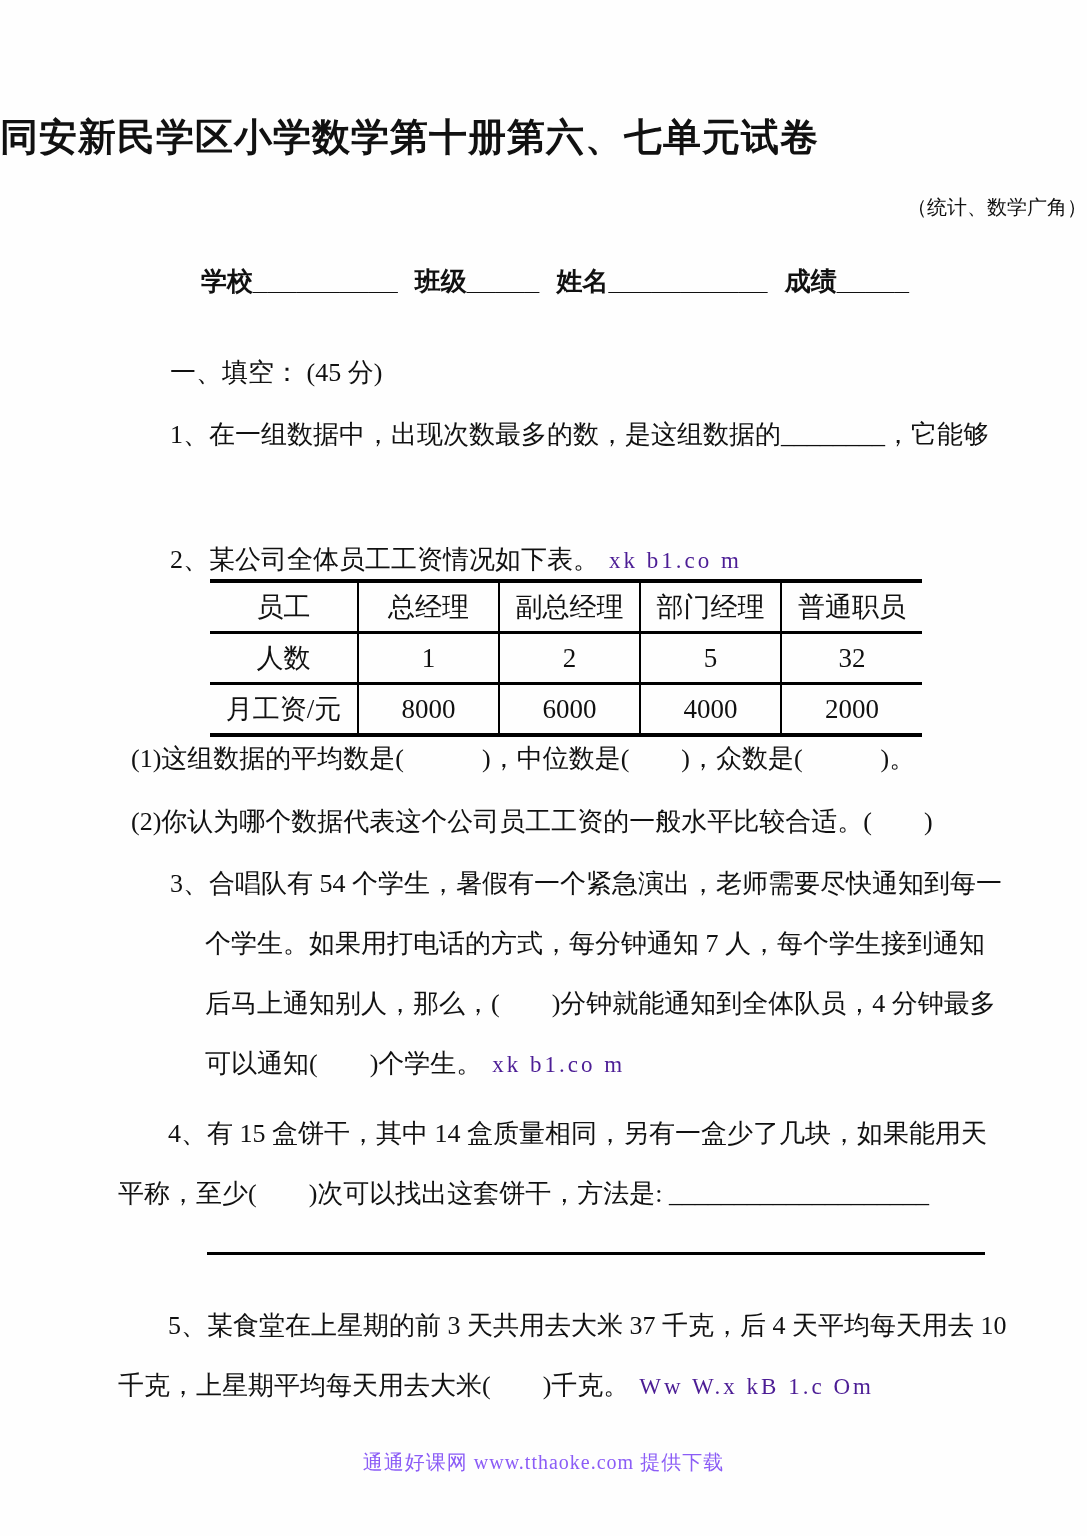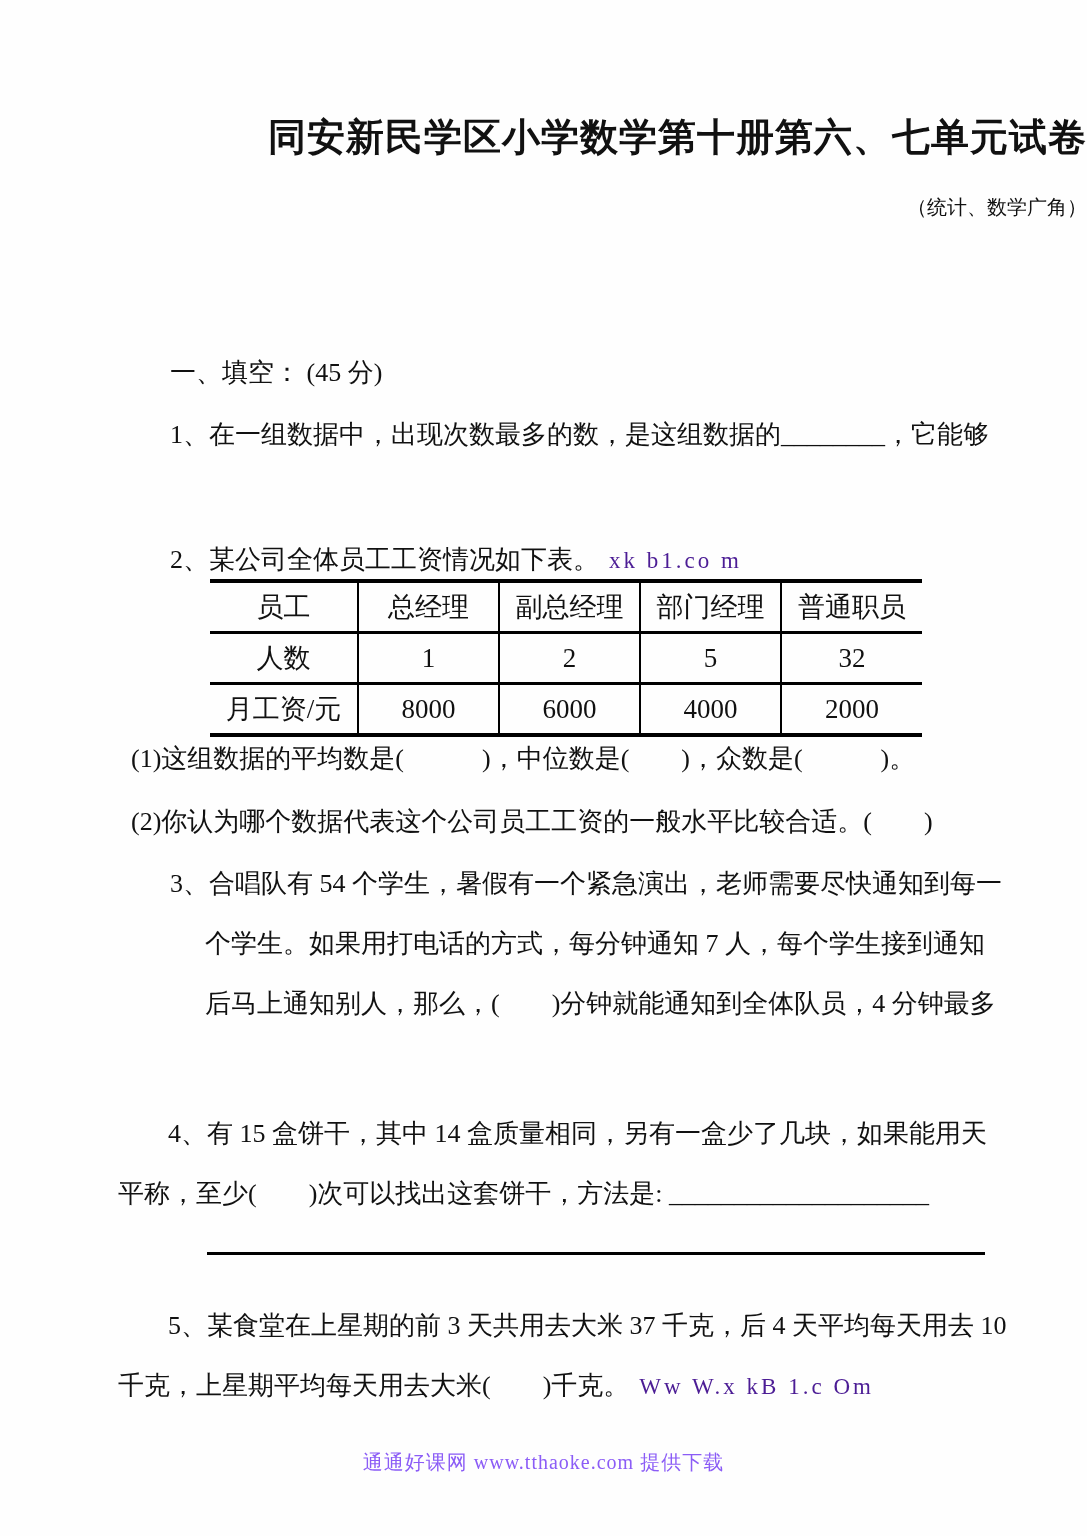--- a/index.html
+++ b/index.html
@@ -10,21 +10,21 @@
     margin: 0 auto;
     background: #fefefe;
     overflow: hidden;
     font-family: "Liberation Serif", "DejaVu Serif", serif;
     color: #111;
   }
   .abs { position: absolute; white-space: nowrap; }
 
   .title {
     top: 112px; left: 0; width: 100%;
-    text-align: right;
+    text-align: left;
     font-family: "Liberation Sans", "DejaVu Sans", sans-serif;
     font-weight: 700;
     font-size: 38px;
     letter-spacing: 1px;
   }
   .subtitle {
     top: 194px; left: 0; width: 100%;
     text-align: right;
     font-family: "Liberation Sans", "DejaVu Sans", sans-serif;
     font-weight: 400;
@@ -98,20 +98,26 @@
 </style>
 </head>
 <body>
 
 <div class="page">
 
   <div class="abs title">同安新民学区小学数学第十册第六、七单元试卷</div>
 
   <div class="abs subtitle">（统计、数学广角）</div>
 
+  <div class="abs info-line">
+    <span>学校</span><span>__________</span><span class="gap"></span>
+    <span>班级</span><span>_____</span><span class="gap"></span>
+    <span>姓名</span><span>___________</span><span class="gap"></span>
+    <span>成绩</span><span>_____</span>
+  </div>
 
   <div class="abs bodyline heading">一、填空： (45 分)</div>
 
   <div class="abs bodyline q1l1">1、在一组数据中，出现次数最多的数，是这组数据的________，它能够</div>
 
   <div class="abs bodyline q2intro">
     <span>2、某公司全体员工工资情况如下表。</span><span class="watermark">xk b1.co m</span>
   </div>
 
   <table class="abs salary-table">
@@ -146,20 +152,23 @@
     </tr>
   </tbody>
     </table>
 
   <div class="abs bodyline q2sub1">(1)这组数据的平均数是(　　　)，中位数是(　　)，众数是(　　　)。</div>
   <div class="abs bodyline q2sub2">(2)你认为哪个数据代表这个公司员工工资的一般水平比较合适。(　　)</div>
 
   <div class="abs bodyline q3l1">3、合唱队有 54 个学生，暑假有一个紧急演出，老师需要尽快通知到每一</div>
   <div class="abs bodyline q3l2">个学生。如果用打电话的方式，每分钟通知 7 人，每个学生接到通知</div>
   <div class="abs bodyline q3l3">后马上通知别人，那么，(　　)分钟就能通知到全体队员，4 分钟最多</div>
+  <div class="abs bodyline q3l4">
+    <span>可以通知(　　)个学生。</span><span class="watermark">xk b1.co m</span>
+  </div>
 
   <div class="abs bodyline q4l1">4、有 15 盒饼干，其中 14 盒质量相同，另有一盒少了几块，如果能用天</div>
   <div class="abs bodyline q4l2">平称，至少(　　)次可以找出这套饼干，方法是: ____________________</div>
 
   <div class="abs answer-line"></div>
 
   <div class="abs bodyline q5l1">5、某食堂在上星期的前 3 天共用去大米 37 千克，后 4 天平均每天用去 10</div>
   <div class="abs bodyline q5l2">
     <span>千克，上星期平均每天用去大米(　　)千克。</span><span class="watermark">Ww W.x kB 1.c Om</span>
   </div>

